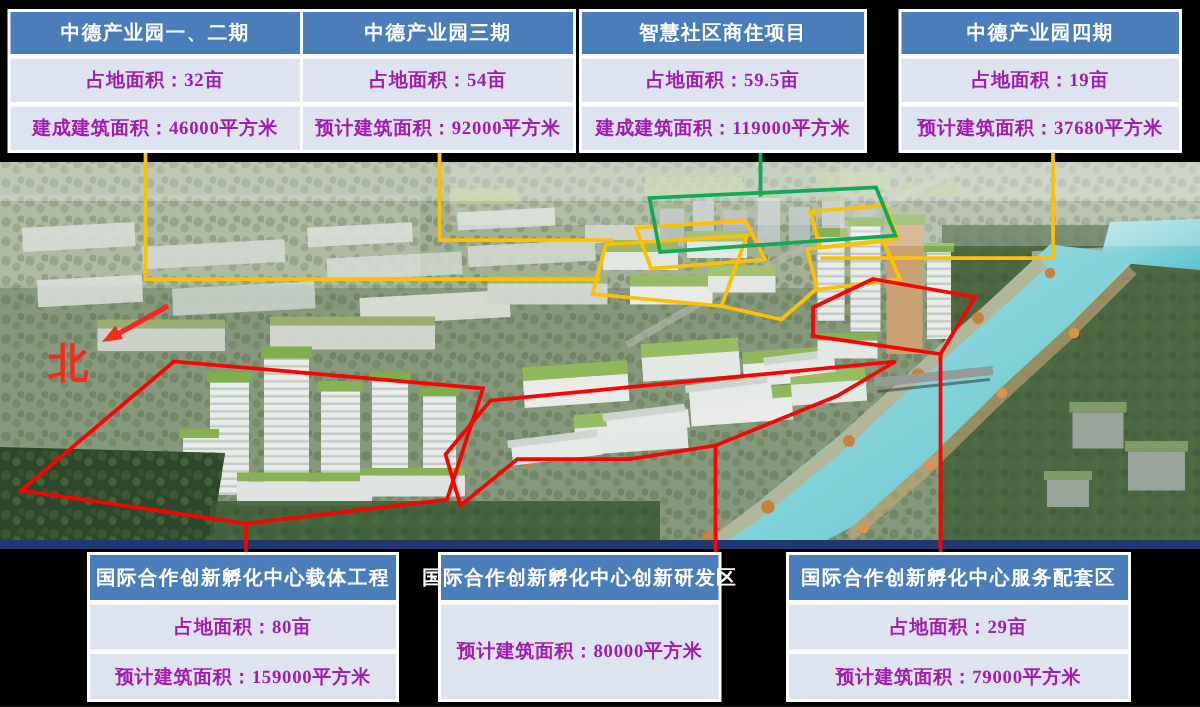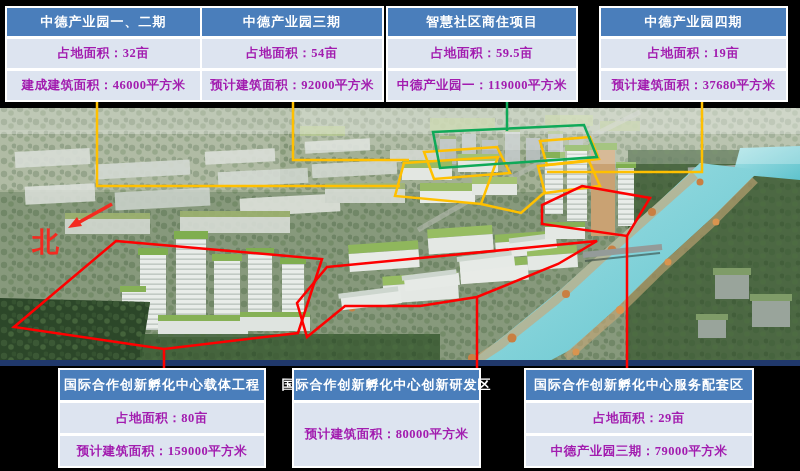--- a/index.html
+++ b/index.html
@@ -264,36 +264,36 @@
     <div class="ibox-r">建成建筑面积：46000平方米</div>
   </div>
   <div class="ibox" style="left:200px;top:6px;width:184px;height:96px">
     <div class="ibox-h">中德产业园三期</div>
     <div class="ibox-r">占地面积：54亩</div>
     <div class="ibox-r">预计建筑面积：92000平方米</div>
   </div>
   <div class="ibox" style="left:386px;top:6px;width:192px;height:96px">
     <div class="ibox-h">智慧社区商住项目</div>
     <div class="ibox-r">占地面积：59.5亩</div>
-    <div class="ibox-r">中德产业园一：119000平方米</div>
+    <div class="ibox-r">建成建筑面积：119000平方米</div>
   </div>
   <div class="ibox" style="left:599px;top:6px;width:189px;height:96px">
     <div class="ibox-h">中德产业园四期</div>
     <div class="ibox-r">占地面积：19亩</div>
     <div class="ibox-r">预计建筑面积：37680平方米</div>
   </div>
 
   <div class="ibox ibox-bottom" style="left:58px;top:368px;width:208px;height:100px">
     <div class="ibox-h">国际合作创新孵化中心载体工程</div>
     <div class="ibox-r">占地面积：80亩</div>
     <div class="ibox-r">预计建筑面积：159000平方米</div>
   </div>
   <div class="ibox ibox-bottom" style="left:292px;top:368px;width:189px;height:100px">
     <div class="ibox-h">国际合作创新孵化中心创新研发区</div>
     <div class="ibox-r">预计建筑面积：80000平方米</div>
   </div>
   <div class="ibox ibox-bottom" style="left:524px;top:368px;width:230px;height:100px">
     <div class="ibox-h">国际合作创新孵化中心服务配套区</div>
     <div class="ibox-r">占地面积：29亩</div>
-    <div class="ibox-r">中德产业园三期：79000平方米</div>
+    <div class="ibox-r">预计建筑面积：79000平方米</div>
   </div>
 
 </div>
 
 </body></html>

